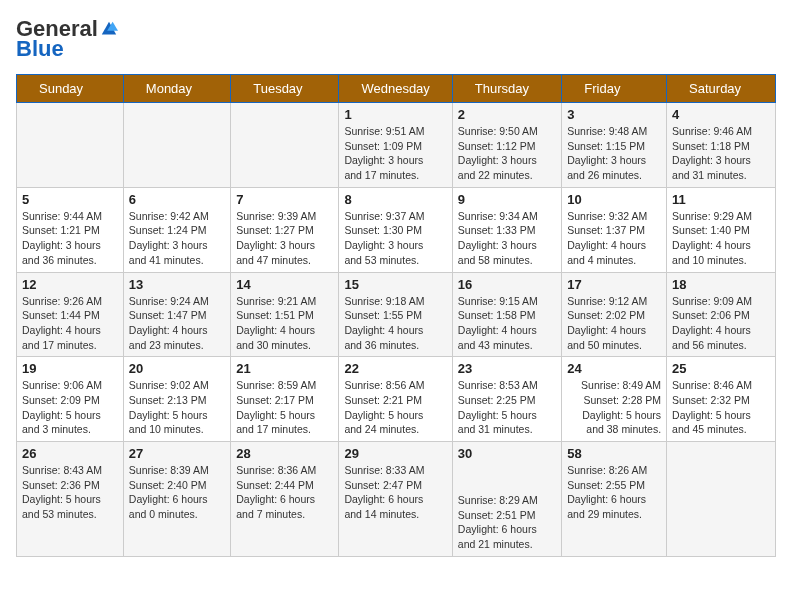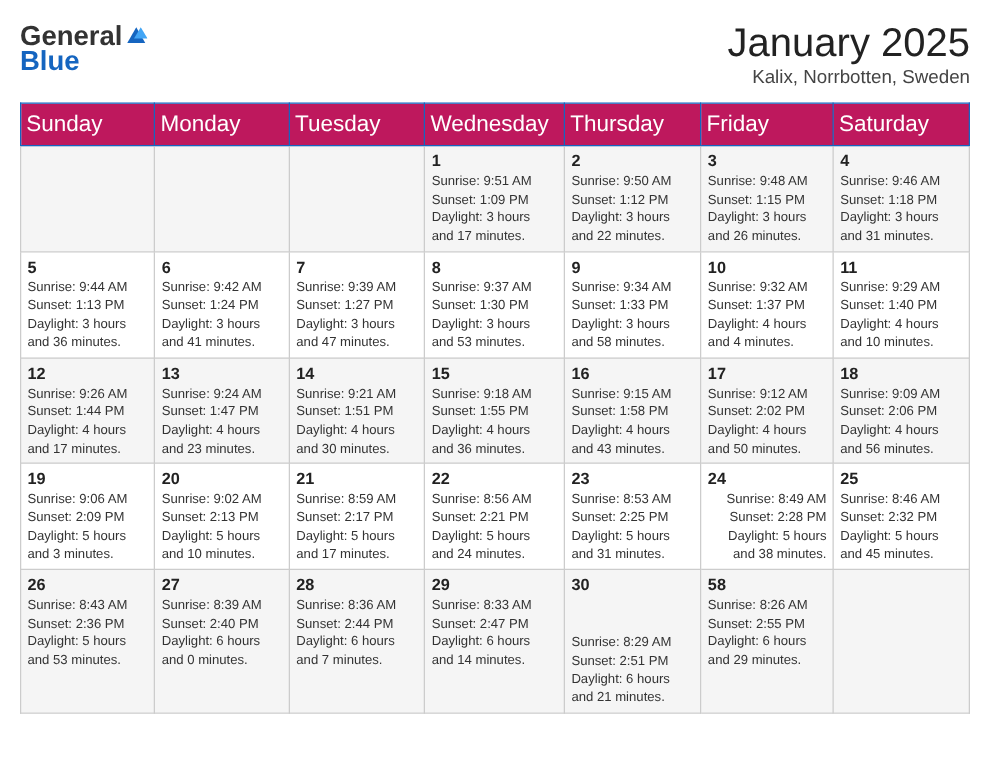--- a/index.html
+++ b/index.html
@@ -51,24 +51,24 @@
     .location {
       font-size: 15px;
       color: #444;
     }
     .calendar {
       width: 100%;
       border-collapse: collapse;
       border: 1px solid #ccc;
     }
     .calendar th {
-      background-color: #be185d;
+      background-color: #a16207;
       color: #fff;
-      font-size: 18px;
-      padding: 6px 4px;
+      font-size: 13px;
+      padding: 6px 22px;
       text-align: left;
       border: 1px solid #1565c0;
       font-weight: normal;
     }
     .calendar td {
       vertical-align: top;
       border: 1px solid #ccc;
       padding: 4px 5px;
       width: 113px;
       min-height: 80px;
@@ -103,24 +103,20 @@
   <div class="logo">
     <div class="logo-text">
       <span class="logo-general">General</span>
       <svg class="logo-icon" viewBox="0 0 20 20">
         <polygon points="10,2 18,16 2,16" fill="#1565c0"></polygon>
         <polygon points="14,2 20,12 8,12" fill="#42a5f5"></polygon>
       </svg>
     </div>
     <span class="logo-blue" style="margin-top:-6px;">Blue</span>
   </div>
-  <div class="title-block">
-    <div class="month-title">January 2025</div>
-    <div class="location">Kalix, Norrbotten, Sweden</div>
-  </div>
 </div>
 
 <table class="calendar">
   <thead>
     <tr>
     <th>Sunday</th>
         <th>Monday</th>
         <th>Tuesday</th>
         <th>Wednesday</th>
         <th>Thursday</th>
@@ -159,21 +155,21 @@
           <div class="day-info" style="white-space: pre-line;">Sunrise: 9:46 AM
 Sunset: 1:18 PM
 Daylight: 3 hours
 and 31 minutes.</div>
         </td>
       </tr>
       <tr>
         <td>
           <span class="day-number">5</span>
           <div class="day-info" style="white-space: pre-line;">Sunrise: 9:44 AM
-Sunset: 1:13 PM
+Sunset: 1:21 PM
 Daylight: 3 hours
 and 36 minutes.</div>
         </td>
         <td>
           <span class="day-number">6</span>
           <div class="day-info" style="white-space: pre-line;">Sunrise: 9:42 AM
 Sunset: 1:24 PM
 Daylight: 3 hours
 and 41 minutes.</div>
         </td>

